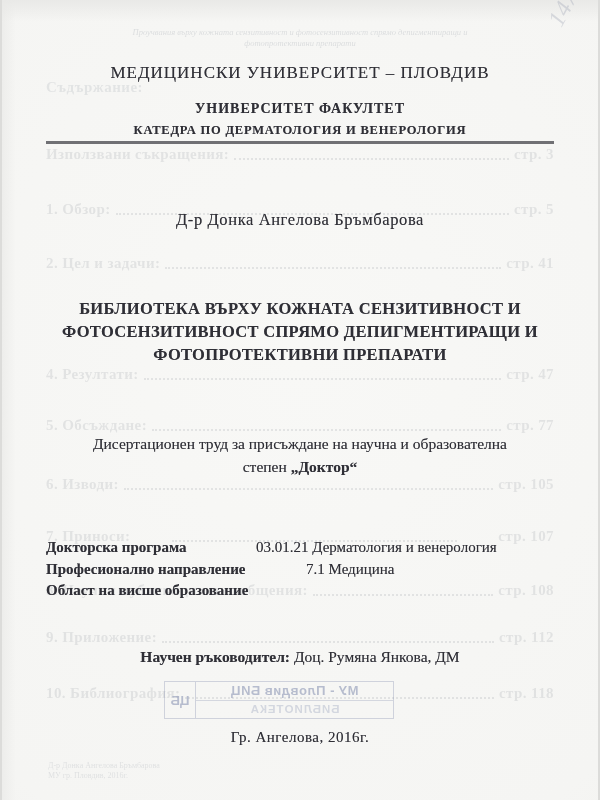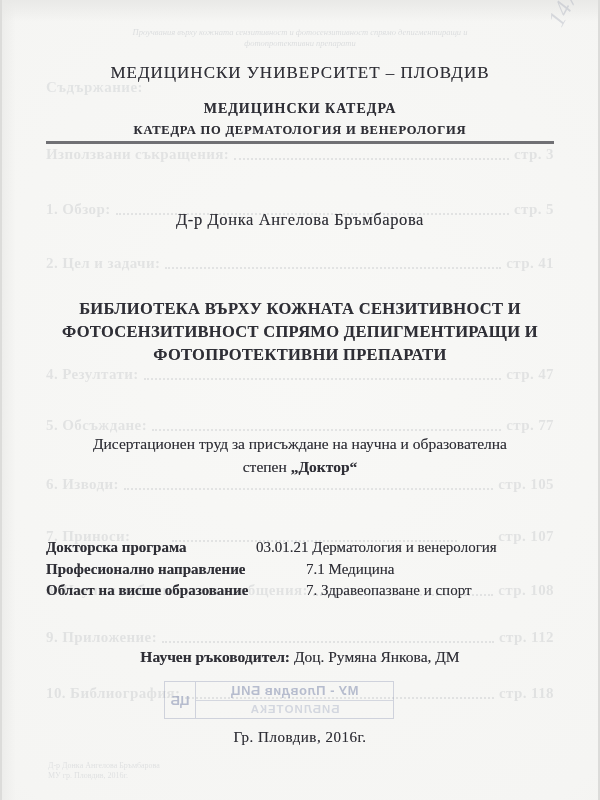--- a/index.html
+++ b/index.html
@@ -143,21 +143,21 @@
         <span class="toc-fill"></span>
         <span class="toc-page">стр. 118</span>
       </div>
     </div>
   <div class="bleed bottom-note">
     <div>Д-р Донка Ангелова Бръмбарова</div>
     <div>МУ гр. Пловдив, 2016г.</div>
   </div>
 
   <div class="center university ink">МЕДИЦИНСКИ УНИВЕРСИТЕТ – ПЛОВДИВ</div>
-  <div class="center faculty ink">МЕДИЦИНСКИ КАТЕДРА</div>
+  <div class="center faculty ink">УНИВЕРСИТЕТ ФАКУЛТЕТ</div>
   <div class="center department ink">КАТЕДРА ПО ДЕРМАТОЛОГИЯ И ВЕНЕРОЛОГИЯ</div>
   <div class="rule"></div>
 
   <div class="center author ink">Д-р Донка Ангелова Бръмбарова</div>
 
   <div class="center main-title ink">
     <div>БИБЛИОТЕКА ВЪРХУ КОЖНАТА СЕНЗИТИВНОСТ И</div>
     <div>ФОТОСЕНЗИТИВНОСТ СПРЯМО ДЕПИГМЕНТИРАЩИ И</div>
     <div>ФОТОПРОТЕКТИВНИ ПРЕПАРАТИ</div>
   </div>
@@ -171,32 +171,31 @@
     <div class="prog-row">
       <span class="prog-label">Докторска програма</span>
       <span class="prog-value">03.01.21 Дерматология и венерология</span>
     </div>
     <div class="prog-row">
       <span class="prog-label">Професионално направление</span>
       <span class="prog-value indent">7.1 Медицина</span>
     </div>
     <div class="prog-row">
       <span class="prog-label">Област на висше образование</span>
-      <span class="prog-value indent">7. Здравеопазване и спорт</span>
     </div>
   </div>
 
   <div class="center supervisor ink">
     <span class="sup-label">Научен ръководител:</span>
     <span>Доц. Румяна Янкова, ДМ</span>
   </div>
 
   <div class="stamp">
     <div class="stamp-main">
       <div class="stamp-row1">МУ - Пловдив БИЦ</div>
       <div class="stamp-row2">БИБЛИОТЕКА</div>
     </div>
     <div class="stamp-cell">ЦБ</div>
   </div>
 
-  <div class="center city-year ink">Гр. Пловдив, 2016г.</div>
+  <div class="center city-year ink">Гр. Ангелова, 2016г.</div>
 
 </div>
 
 </body></html>

